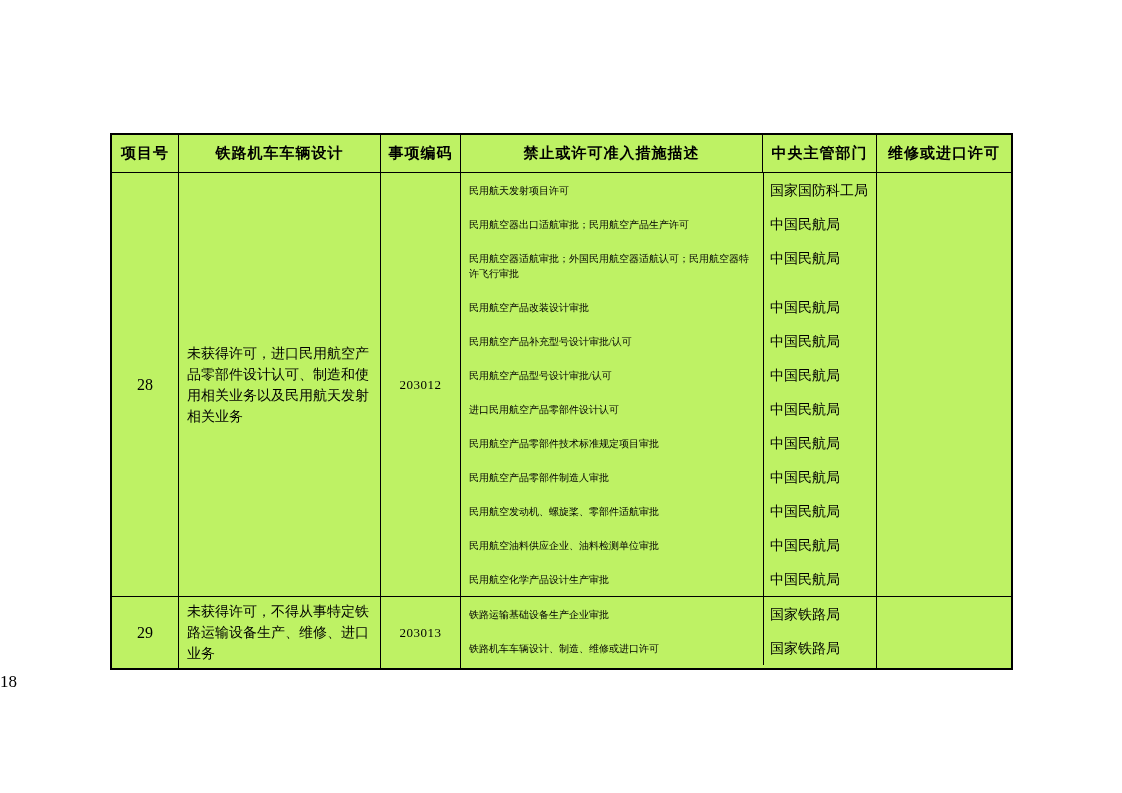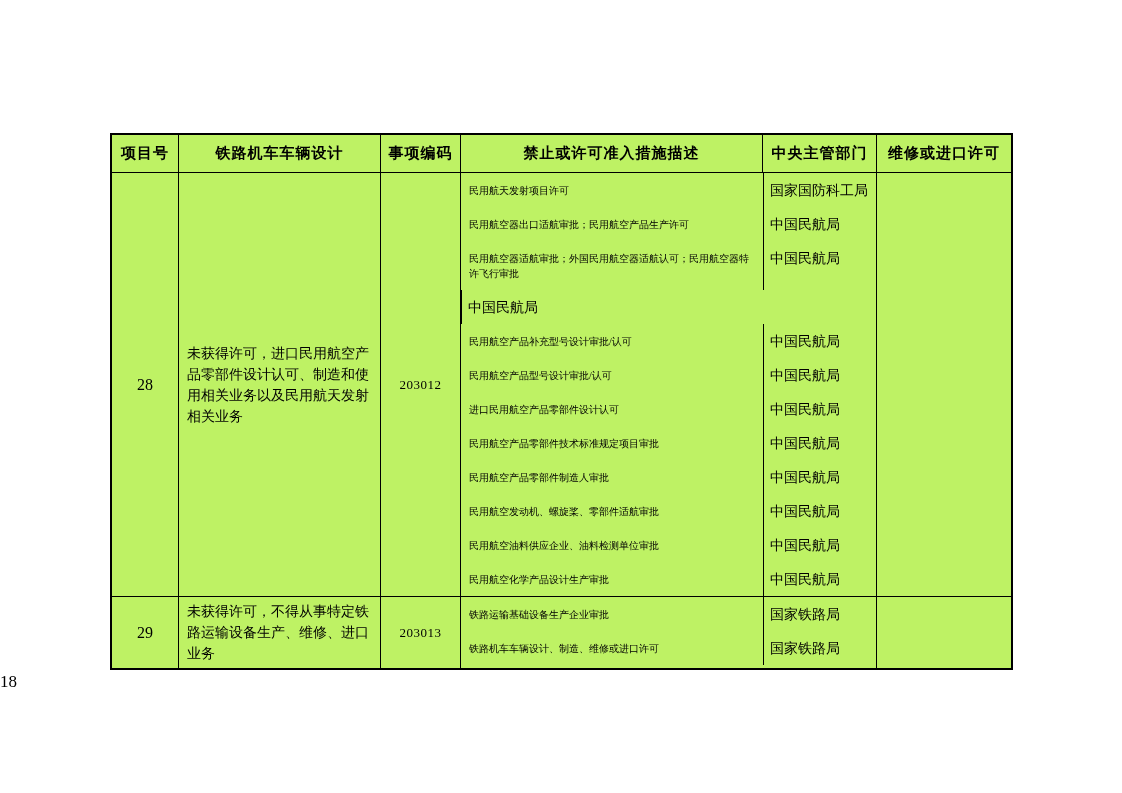--- a/index.html
+++ b/index.html
@@ -128,20 +128,21 @@
             </div>
             <div class="measure-item">
               <div class="m-desc">民用航空器出口适航审批；民用航空产品生产许可</div>
               <div class="m-dept">中国民航局</div>
             </div>
             <div class="measure-item">
               <div class="m-desc">民用航空器适航审批；外国民用航空器适航认可；民用航空器特许飞行审批</div>
               <div class="m-dept">中国民航局</div>
             </div>
             <div class="measure-item">
+              <div class="m-desc">民用航空产品改装设计审批</div>
               <div class="m-dept">中国民航局</div>
             </div>
             <div class="measure-item">
               <div class="m-desc">民用航空产品补充型号设计审批/认可</div>
               <div class="m-dept">中国民航局</div>
             </div>
             <div class="measure-item">
               <div class="m-desc">民用航空产品型号设计审批/认可</div>
               <div class="m-dept">中国民航局</div>
             </div>

